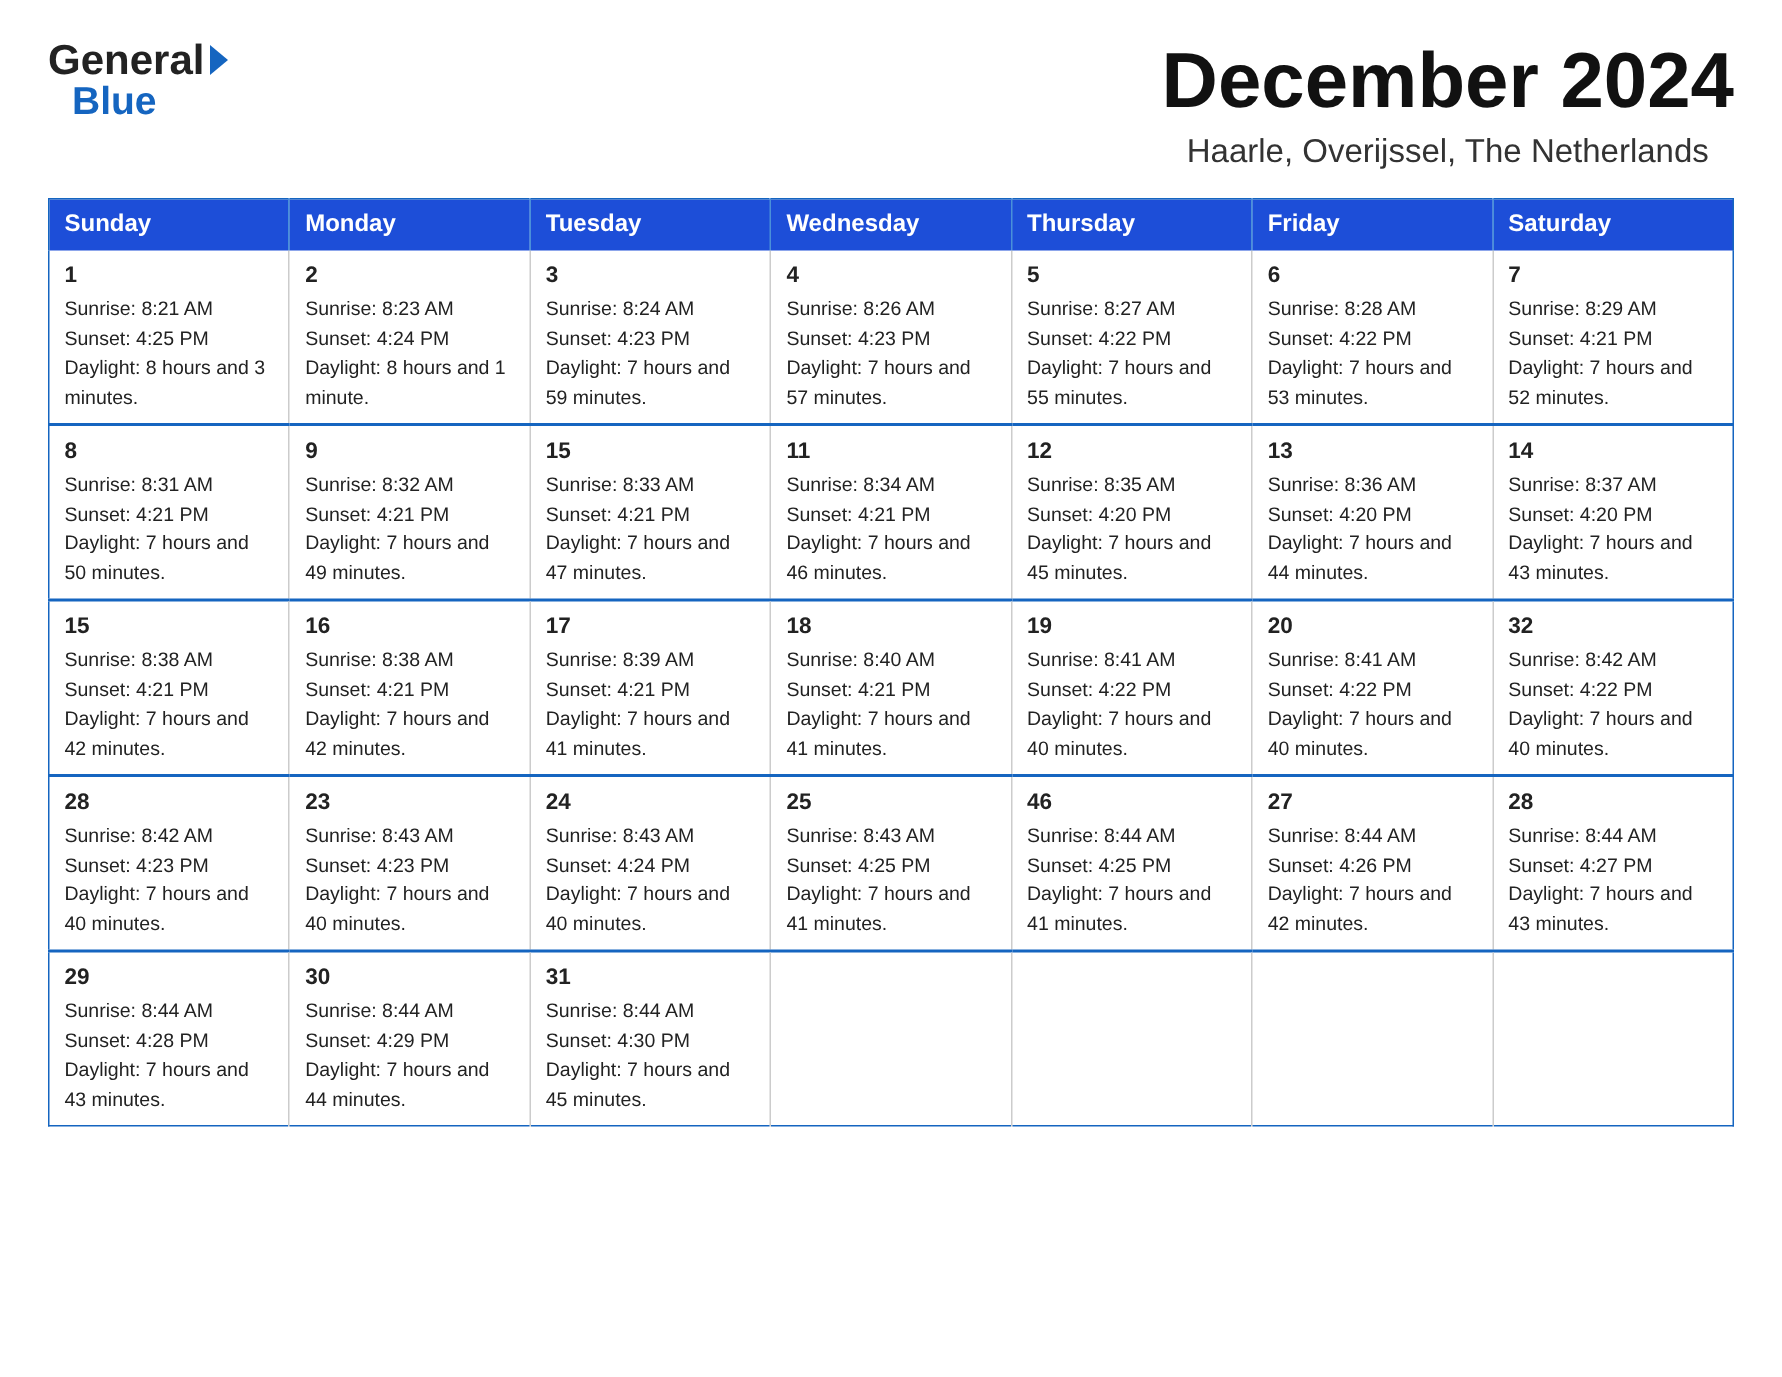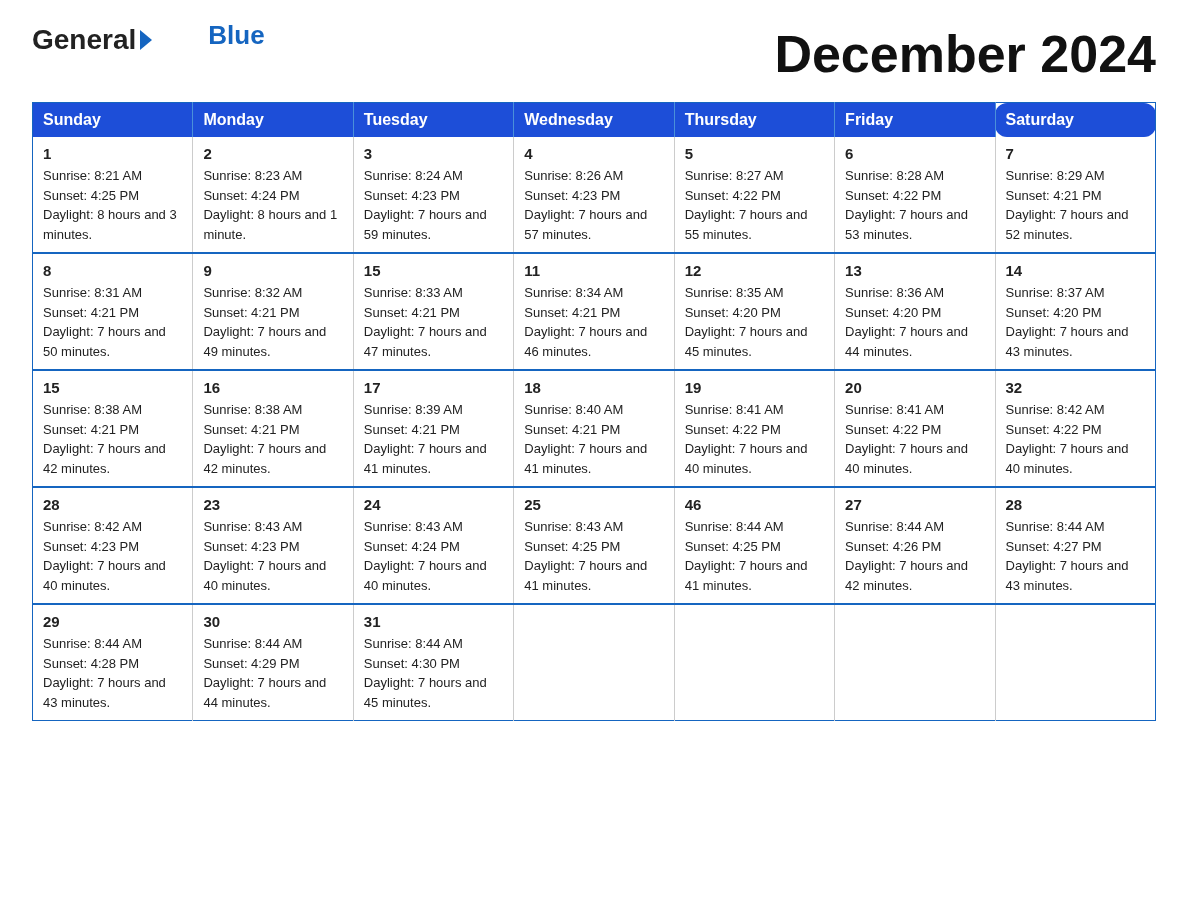--- a/index.html
+++ b/index.html
@@ -12,22 +12,22 @@
       min-height: 918px;
     }
     .header-area {
       display: flex;
       justify-content: space-between;
       align-items: flex-start;
       margin-bottom: 18px;
     }
     .logo-area {
       display: flex;
+      flex-direction: column;
       align-items: flex-start;
-      gap: 40px;
     }
     .logo-text {
       font-size: 28px;
       font-weight: bold;
       color: #222;
       display: flex;
       align-items: center;
     }
     .logo-arrow {
       display: inline-block;
@@ -68,21 +68,20 @@
       background-color: #1d4ed8;
       color: #fff;
       font-size: 16px;
       font-weight: bold;
       padding: 8px 10px;
       text-align: left;
       border-right: 1px solid #4a90d9;
     }
     .calendar-table thead tr th:last-child {
       border-right: none;
-      border-radius: 12px;
     }
     .calendar-table tbody tr td {
       vertical-align: top;
       padding: 8px 10px;
       border-right: 1px solid #ccc;
       border-bottom: 2px solid #1565c0;
       font-size: 13px;
       color: #222;
       width: calc(100% / 7);
     }
@@ -113,20 +112,21 @@
 <div class="header-area">
   <div class="logo-area">
     <div class="logo-text">
       <span>General</span>
         <span class="logo-arrow"></span>
     </div>
     <div class="logo-blue-line">Blue</div>
   </div>
   <div class="title-area">
     <h1>December 2024</h1>
+    <h2>Haarle, Overijssel, The Netherlands</h2>
   </div>
 </div>
 
 <table class="calendar-table">
   <thead>
     <tr>
       <th>Sunday</th>
       <th>Monday</th>
       <th>Tuesday</th>
       <th>Wednesday</th>

